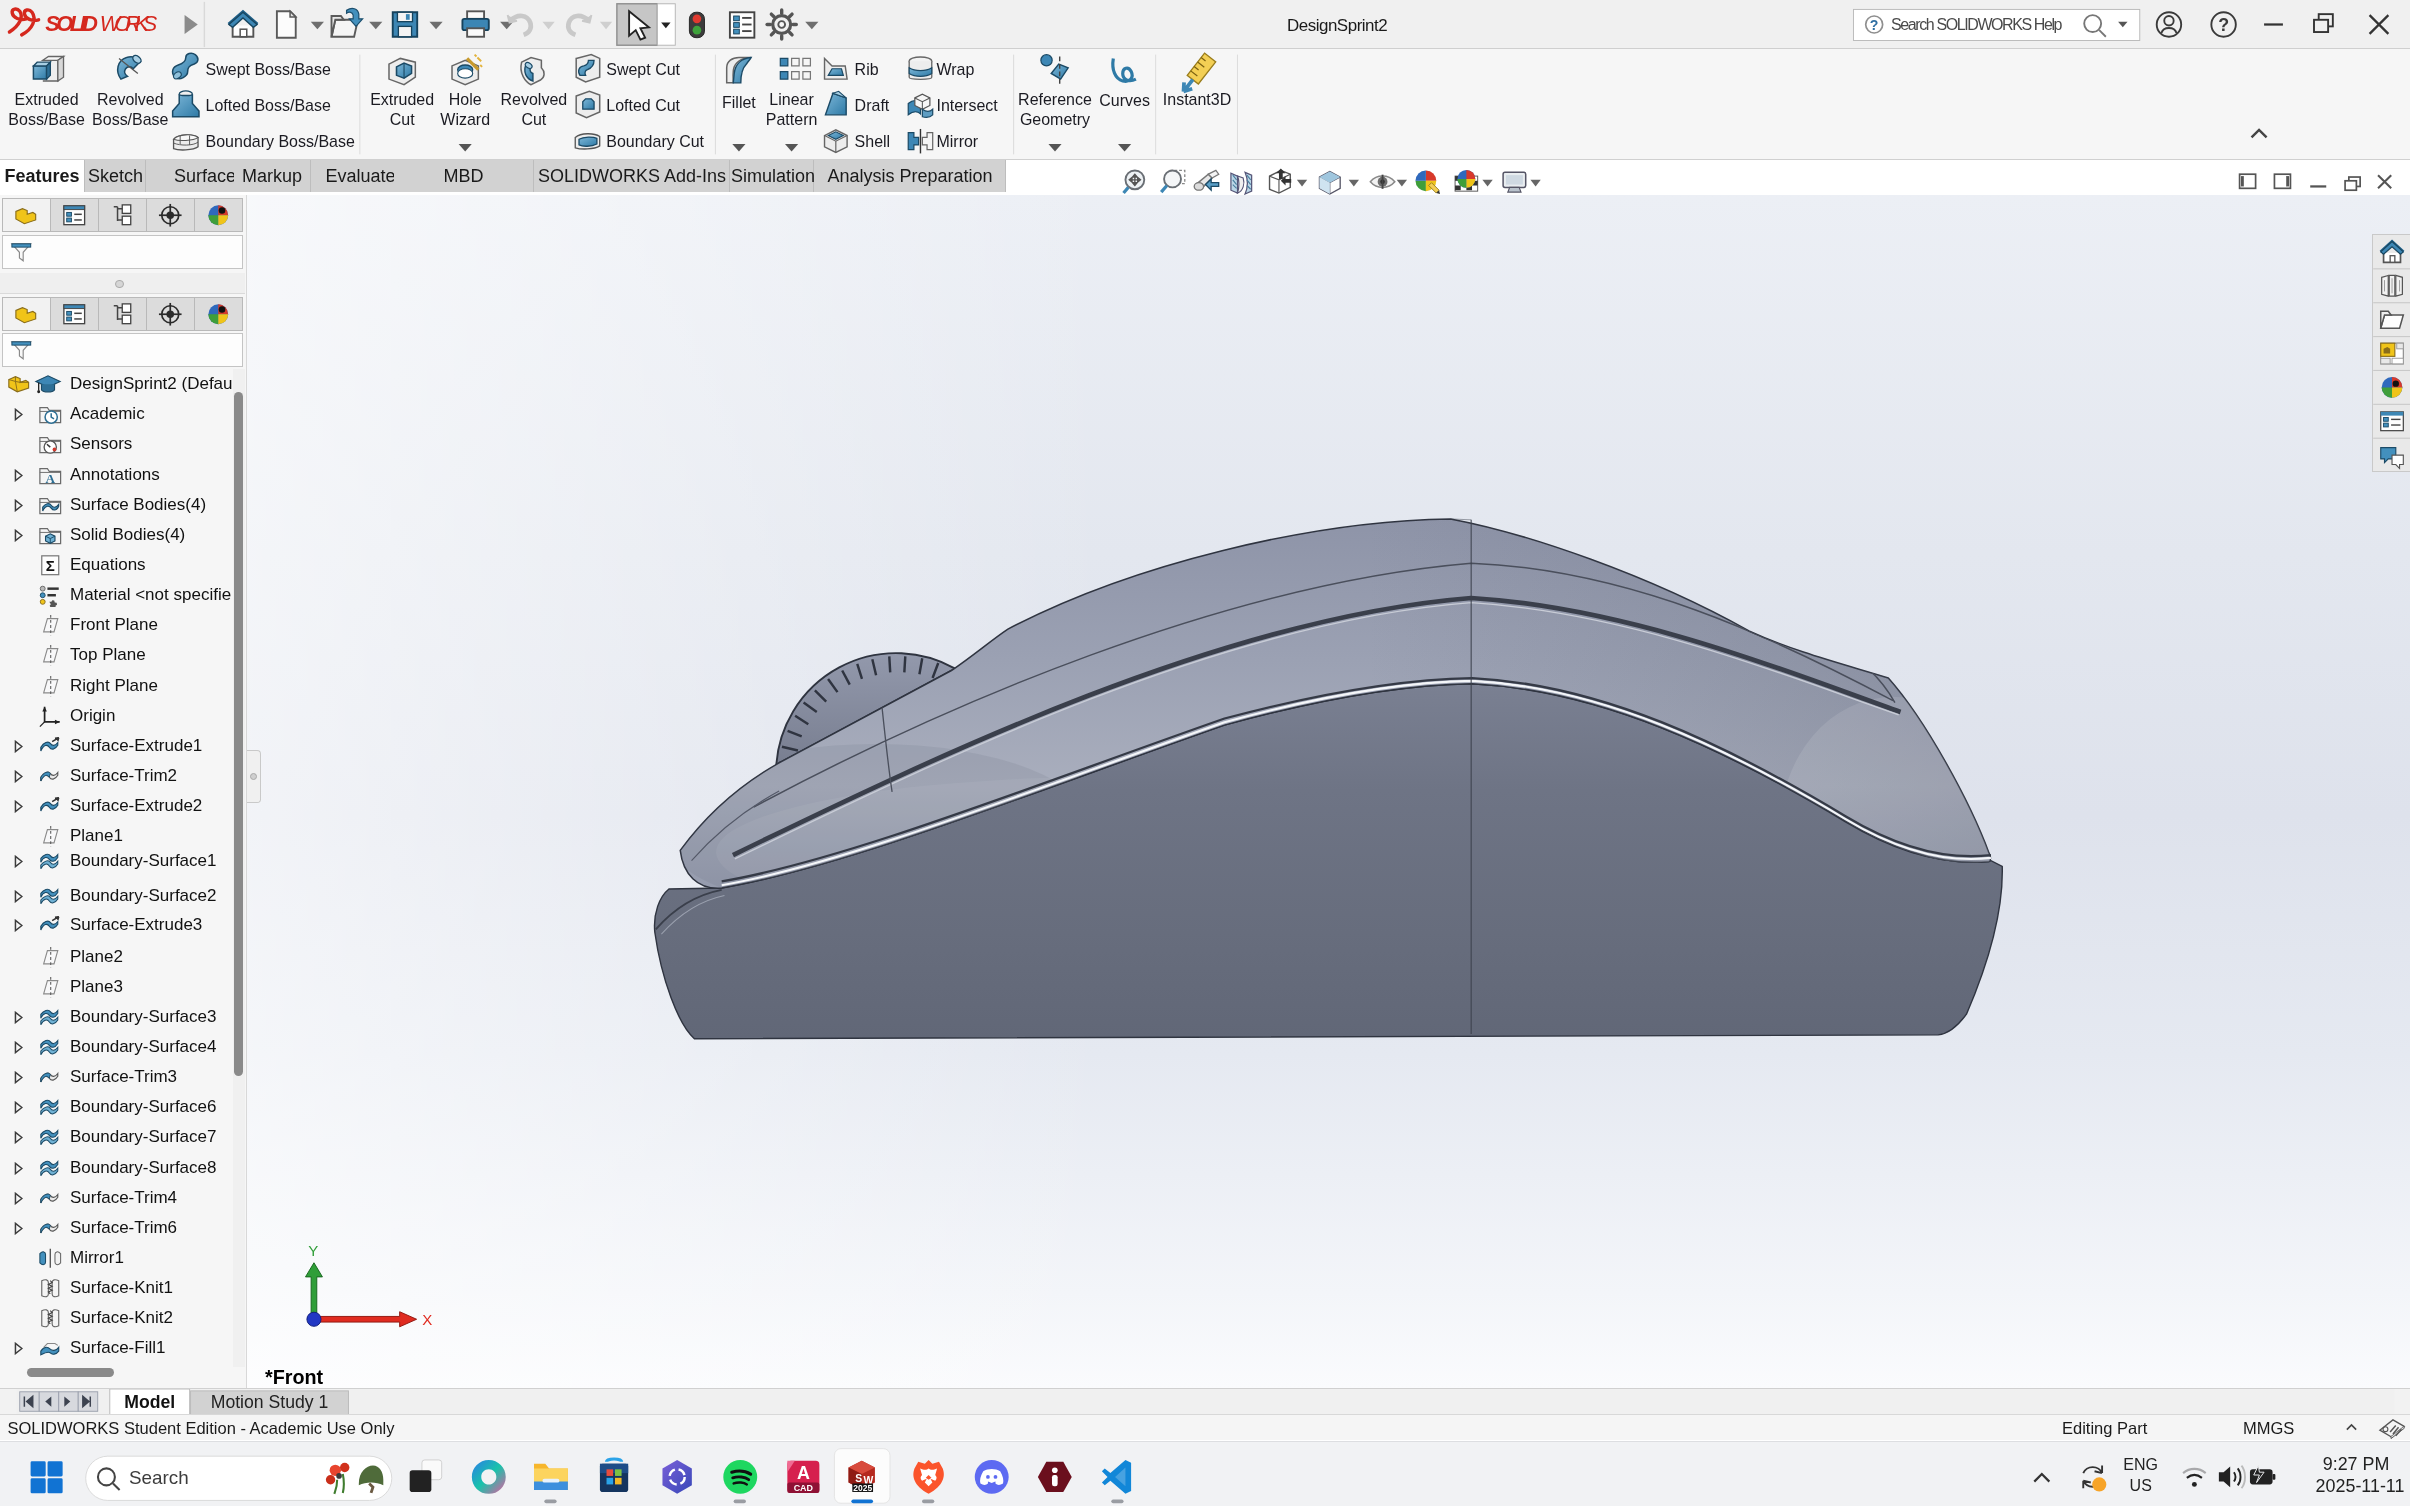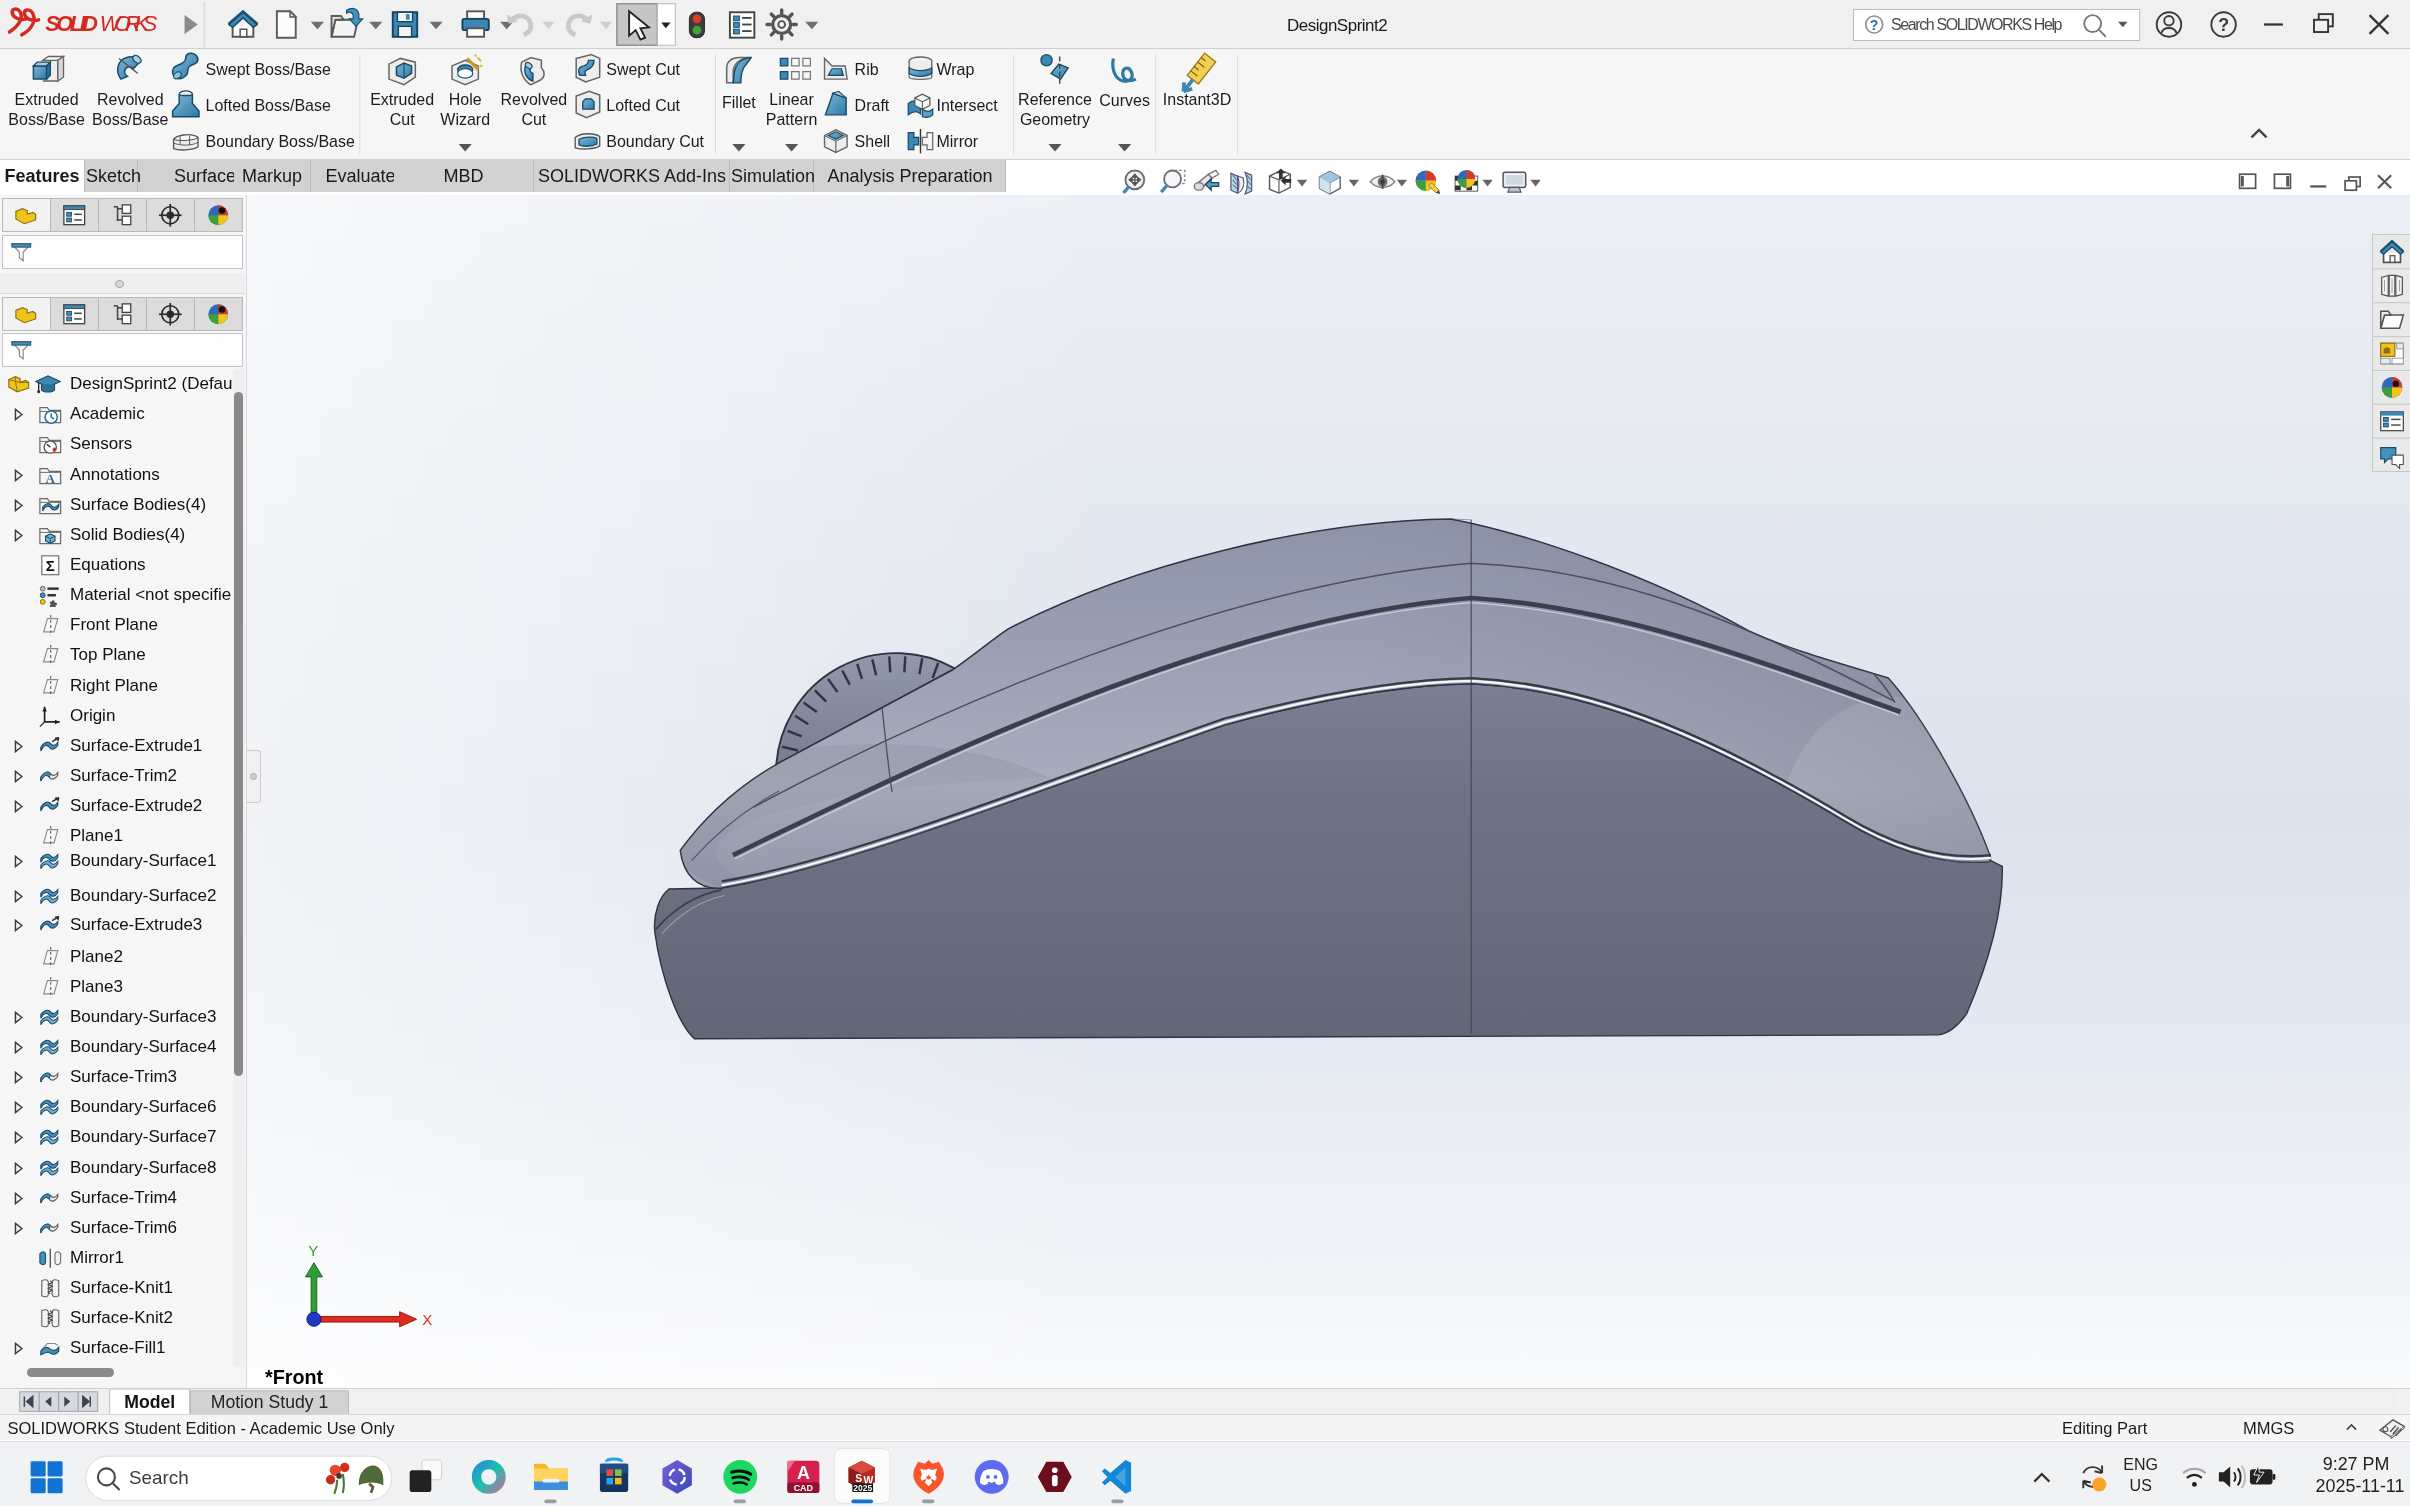--- a/index.html
+++ b/index.html
@@ -454,21 +454,21 @@
   </g>
   <text x="1271" y="59" text-anchor="middle">Instant3D</text>
   </g>
 
   <path d="M2392 94 L2400 86 L2408 94" fill="none" stroke="#444" stroke-width="2.6"></path>
 </svg>
 </div>
 <div id="tabstrip" class="abs">
   <div id="tabgray"></div>
   <div class="tab active" style="left:0;width:85px;">Features</div>
-  <div class="tab" style="left:86px;width:52px;">Sketch</div>
+  <div class="tab" style="left:86px;width:60px;">Sketch</div>
   <div class="tab" style="left:153px;width:78px;margin-left:18px;">Surfaces</div>
   <div class="tab" style="left:234px;width:77px;">Markup</div>
   <div class="tab" style="left:313px;width:80px;margin-left:8px;">Evaluate</div>
   <div class="tab" style="left:394px;width:140px;">MBD Dimensions</div>
   <div class="tab" style="left:535px;width:195px;">SOLIDWORKS Add-Ins</div>
   <div class="tab" style="left:731px;width:83px;">Simulation</div>
   <div class="tab" style="left:815px;width:191px;">Analysis Preparation</div>
 <svg style="position:absolute;left:0;top:0" width="2411" height="35" viewBox="0 0 2560 37">
 <g transform="translate(0,4)">
 

